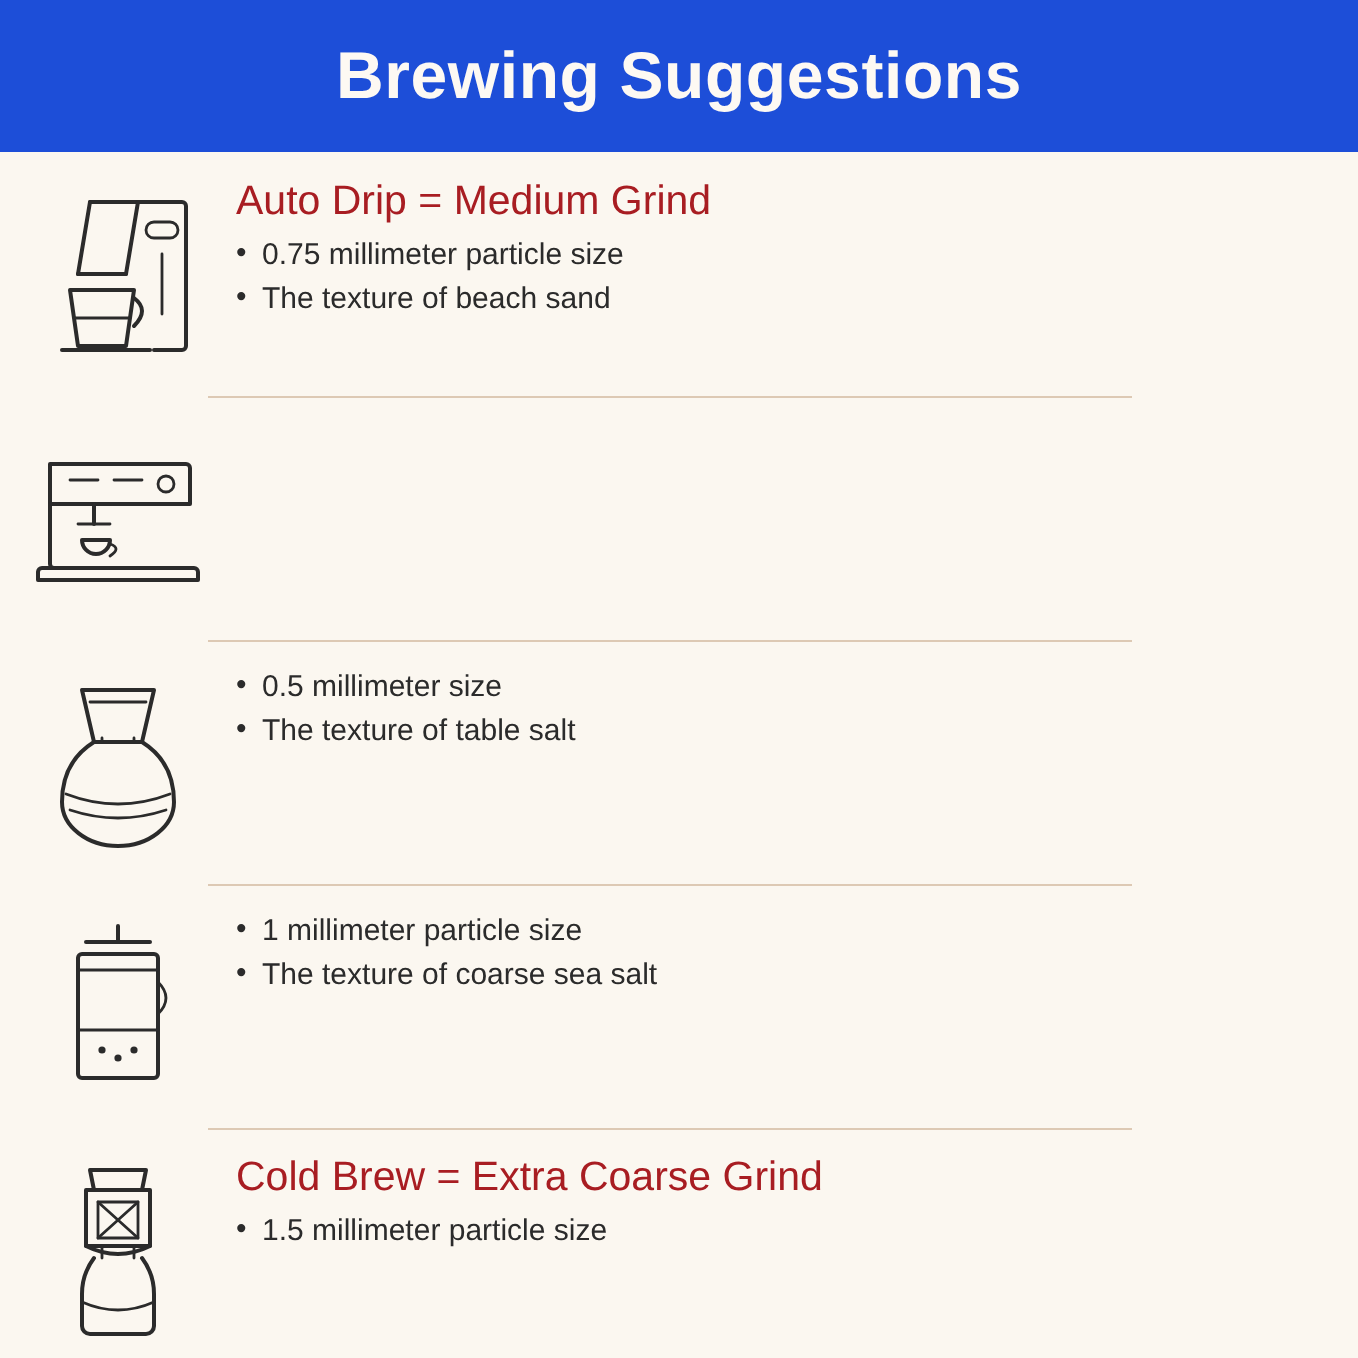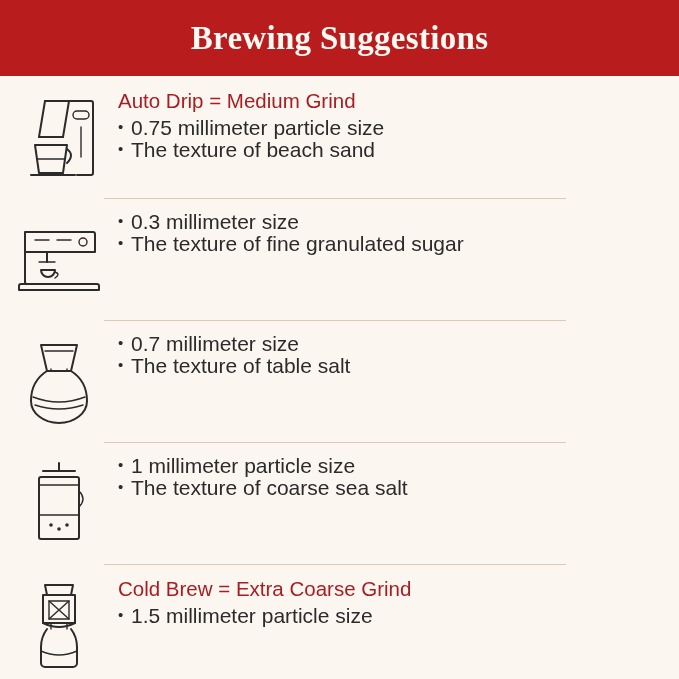--- a/index.html
+++ b/index.html
@@ -11,27 +11,26 @@
     overflow: hidden;
   }
   .page {
     width: 679px;
     height: 679px;
     background: #fbf7f0;
     display: flex;
     flex-direction: column;
   }
   .header {
-    background: #b91c1c;
+    background: #1d4ed8;
     height: 76px;
     flex: 0 0 76px;
     display: flex;
     align-items: center;
     justify-content: center;
-    font-family: Liberation Serif, serif;
   }
   .header-title {
     color: #fdf9f3;
     font-size: 33px;
     font-weight: bold;
     letter-spacing: 0.3px;
   }
   .list {
     flex: 1 1 auto;
     padding: 0 0 0 0;
@@ -71,21 +70,21 @@
     font-size: 20.5px;
     line-height: 24px;
     margin-bottom: 4px;
     white-space: nowrap;
   }
   .bullets {
     list-style: none;
   }
   .bullets li {
     color: #2b2b2b;
-    font-size: 21px;
+    font-size: 15px;
     line-height: 22px;
     padding-left: 13px;
     position: relative;
   }
   .bullets li::before {
     content: "\2022";
     position: absolute;
     left: 0;
     top: -1px;
     color: #2b2b2b;
@@ -138,41 +137,37 @@
           <circle class="lnthin" cx="70" cy="20" r="4"></circle>
           <path class="ln" d="M12 30 V60 a2 2 0 0 0 2 2 H34"></path>
           <path class="ln" d="M34 30 v10"></path>
           <path class="lnthin" d="M26 40 h16"></path>
           <path class="ln" d="M28 48 h14 a7 7 0 0 1 -14 0 Z"></path>
           <path class="lnthin" d="M42 50 q6 2 0 6"></path>
           <path class="ln" d="M8 62 H84 a2 2 0 0 1 2 2 v4 H6 v-4 a2 2 0 0 1 2 -2 Z"></path>
         </svg>
       </div>
       <div class="text-cell">
-        <ul class="bullets">
-          <li>0.3 millimeter size</li>
-          <li>The texture of fine granulated sugar</li>
-        </ul>
       </div>
     </div>
 
     <div class="row">
       <div class="icon-cell">
         <svg width="72" height="92" viewBox="0 0 72 92" aria-hidden="true">
           <path class="ln" d="M18 8 H54 L48 34 H24 Z"></path>
           <path class="lnthin" d="M22 14 h28"></path>
           <path class="ln" d="M24 34 q-16 10 -16 30 a28 22 0 0 0 56 0 q0 -20 -16 -30"></path>
           <path class="lnthin" d="M10 60 q26 10 52 0"></path>
           <path class="lnthin" d="M12 68 q24 8 48 0"></path>
           <path class="lnthin" d="M28 34 v-2 M44 34 v-2"></path>
         </svg>
       </div>
       <div class="text-cell">
         <ul class="bullets">
-          <li>0.7 millimeter size</li>
+          <li>0.5 millimeter size</li>
           <li>The texture of table salt</li>
         </ul>
       </div>
     </div>
 
     <div class="row">
       <div class="icon-cell">
         <svg width="64" height="92" viewBox="0 0 64 92" aria-hidden="true">
           <path class="ln" d="M32 4 v8"></path>
           <path class="ln" d="M16 12 H48"></path>

